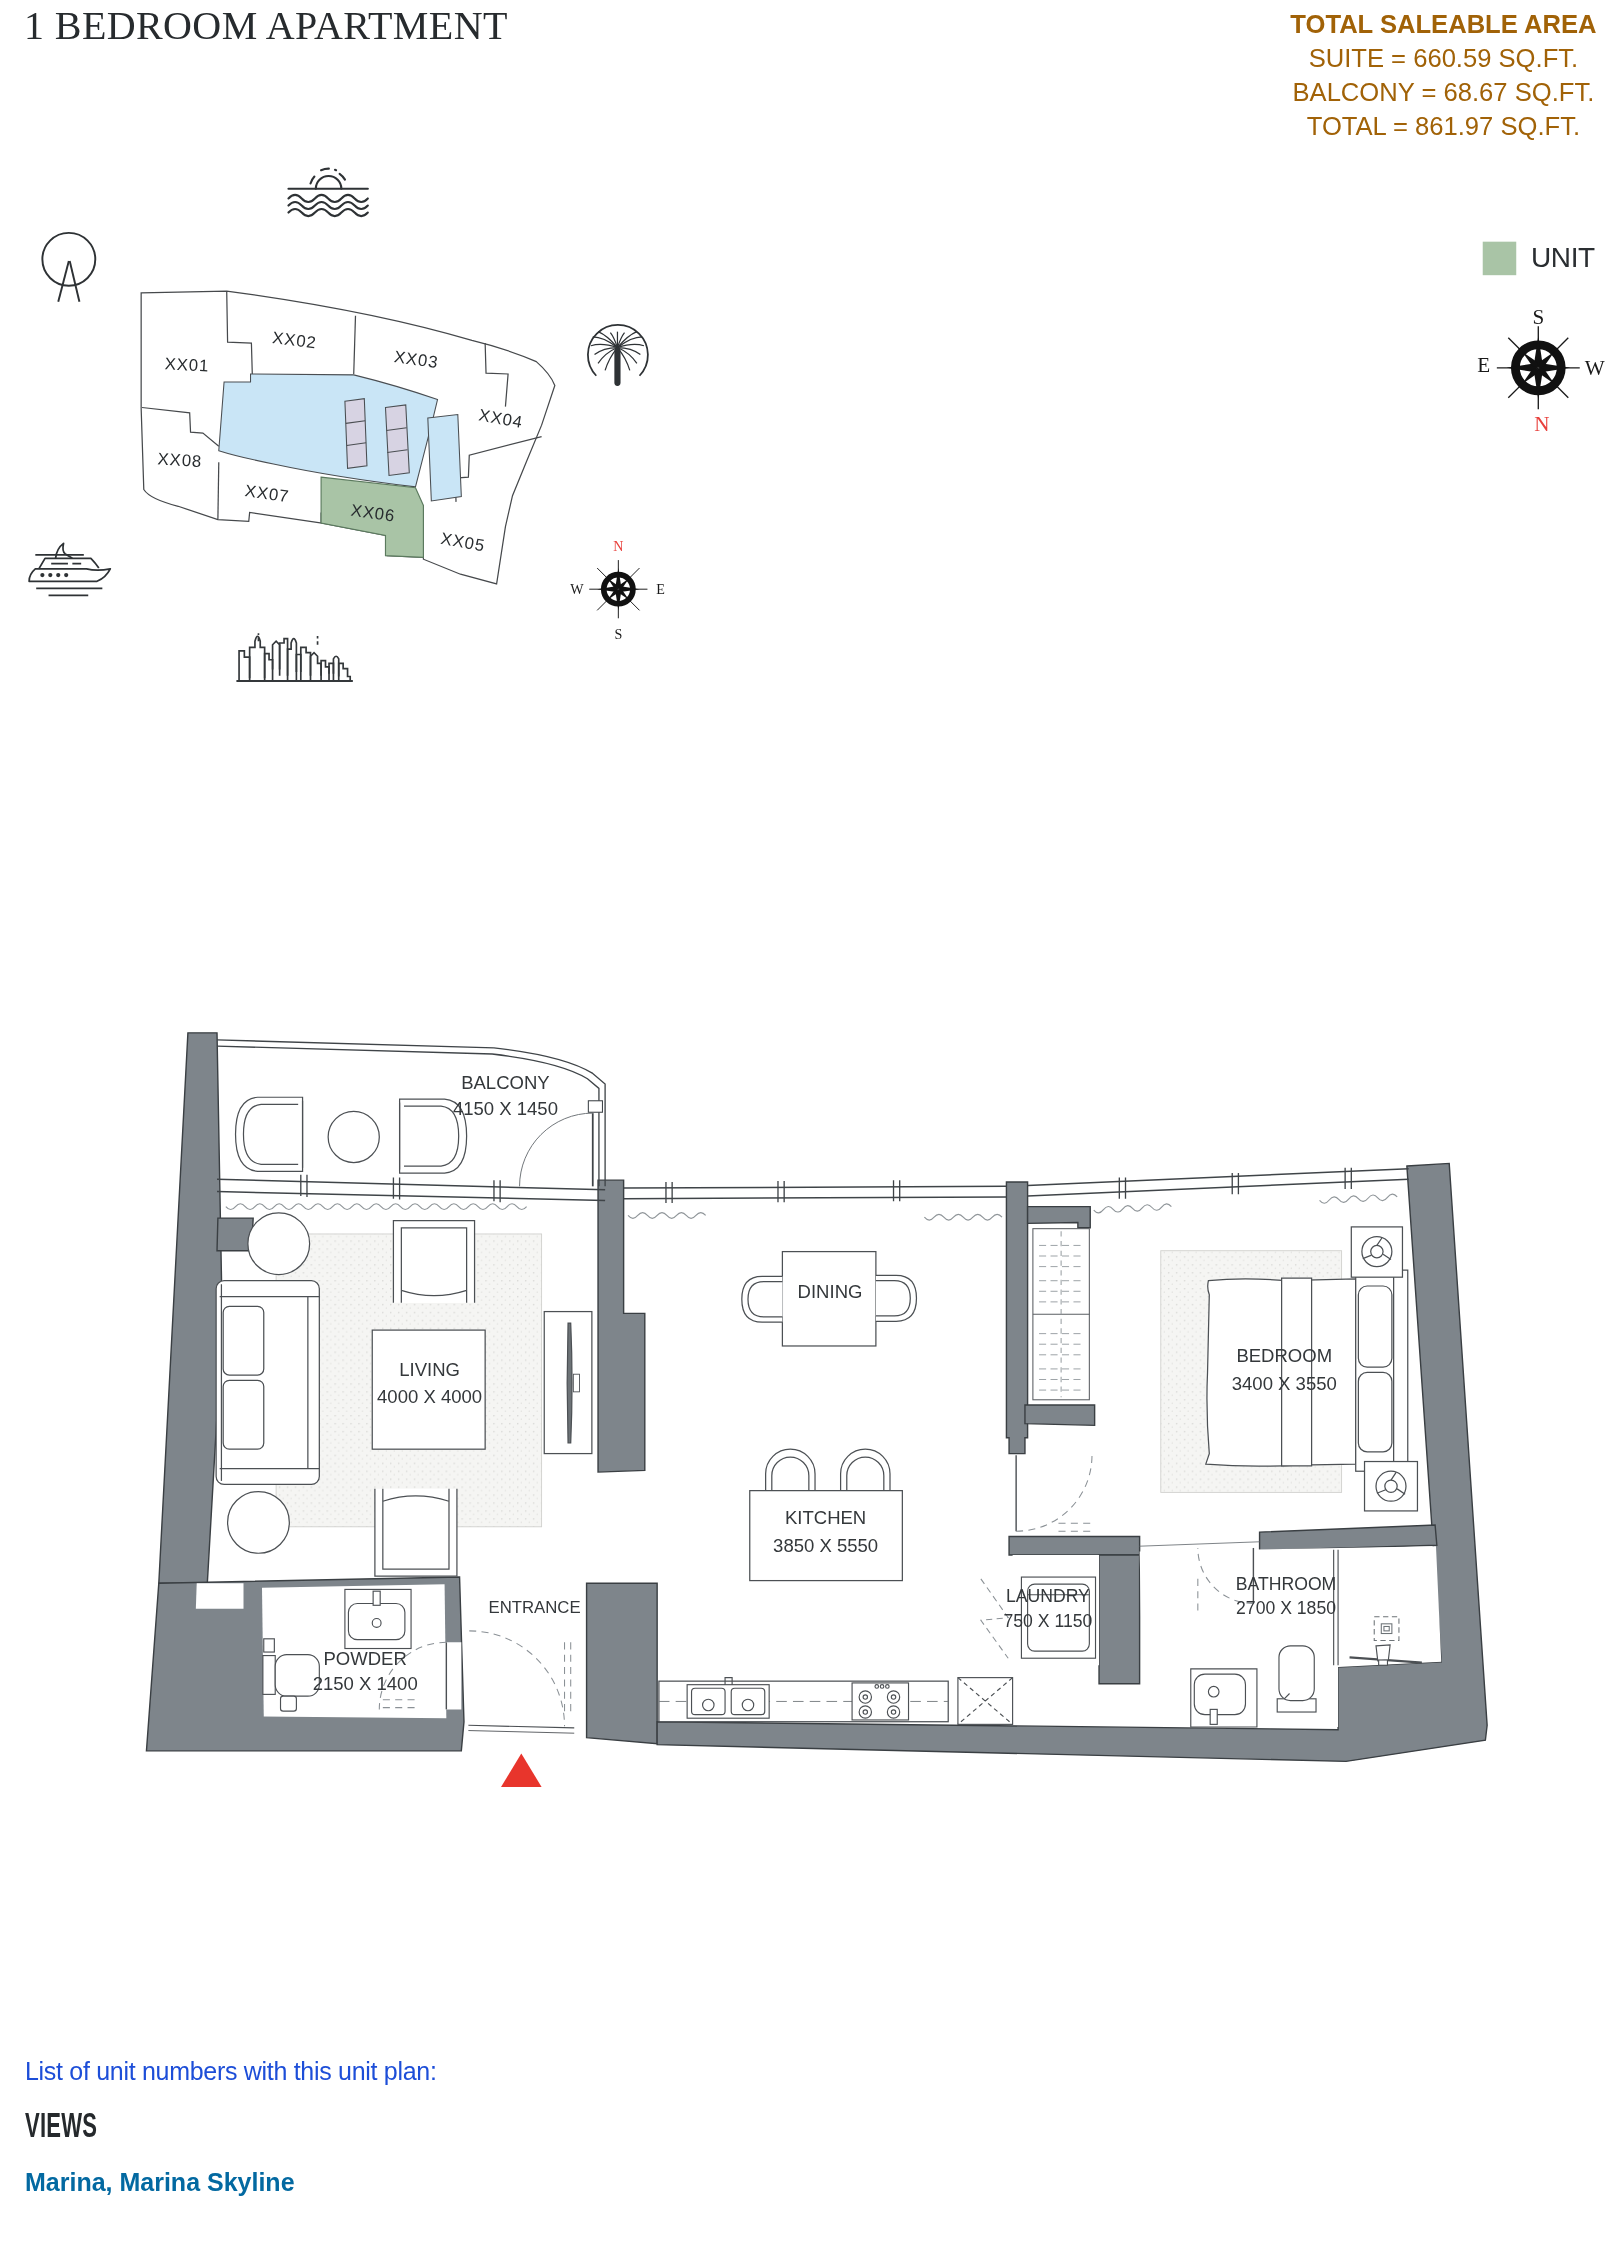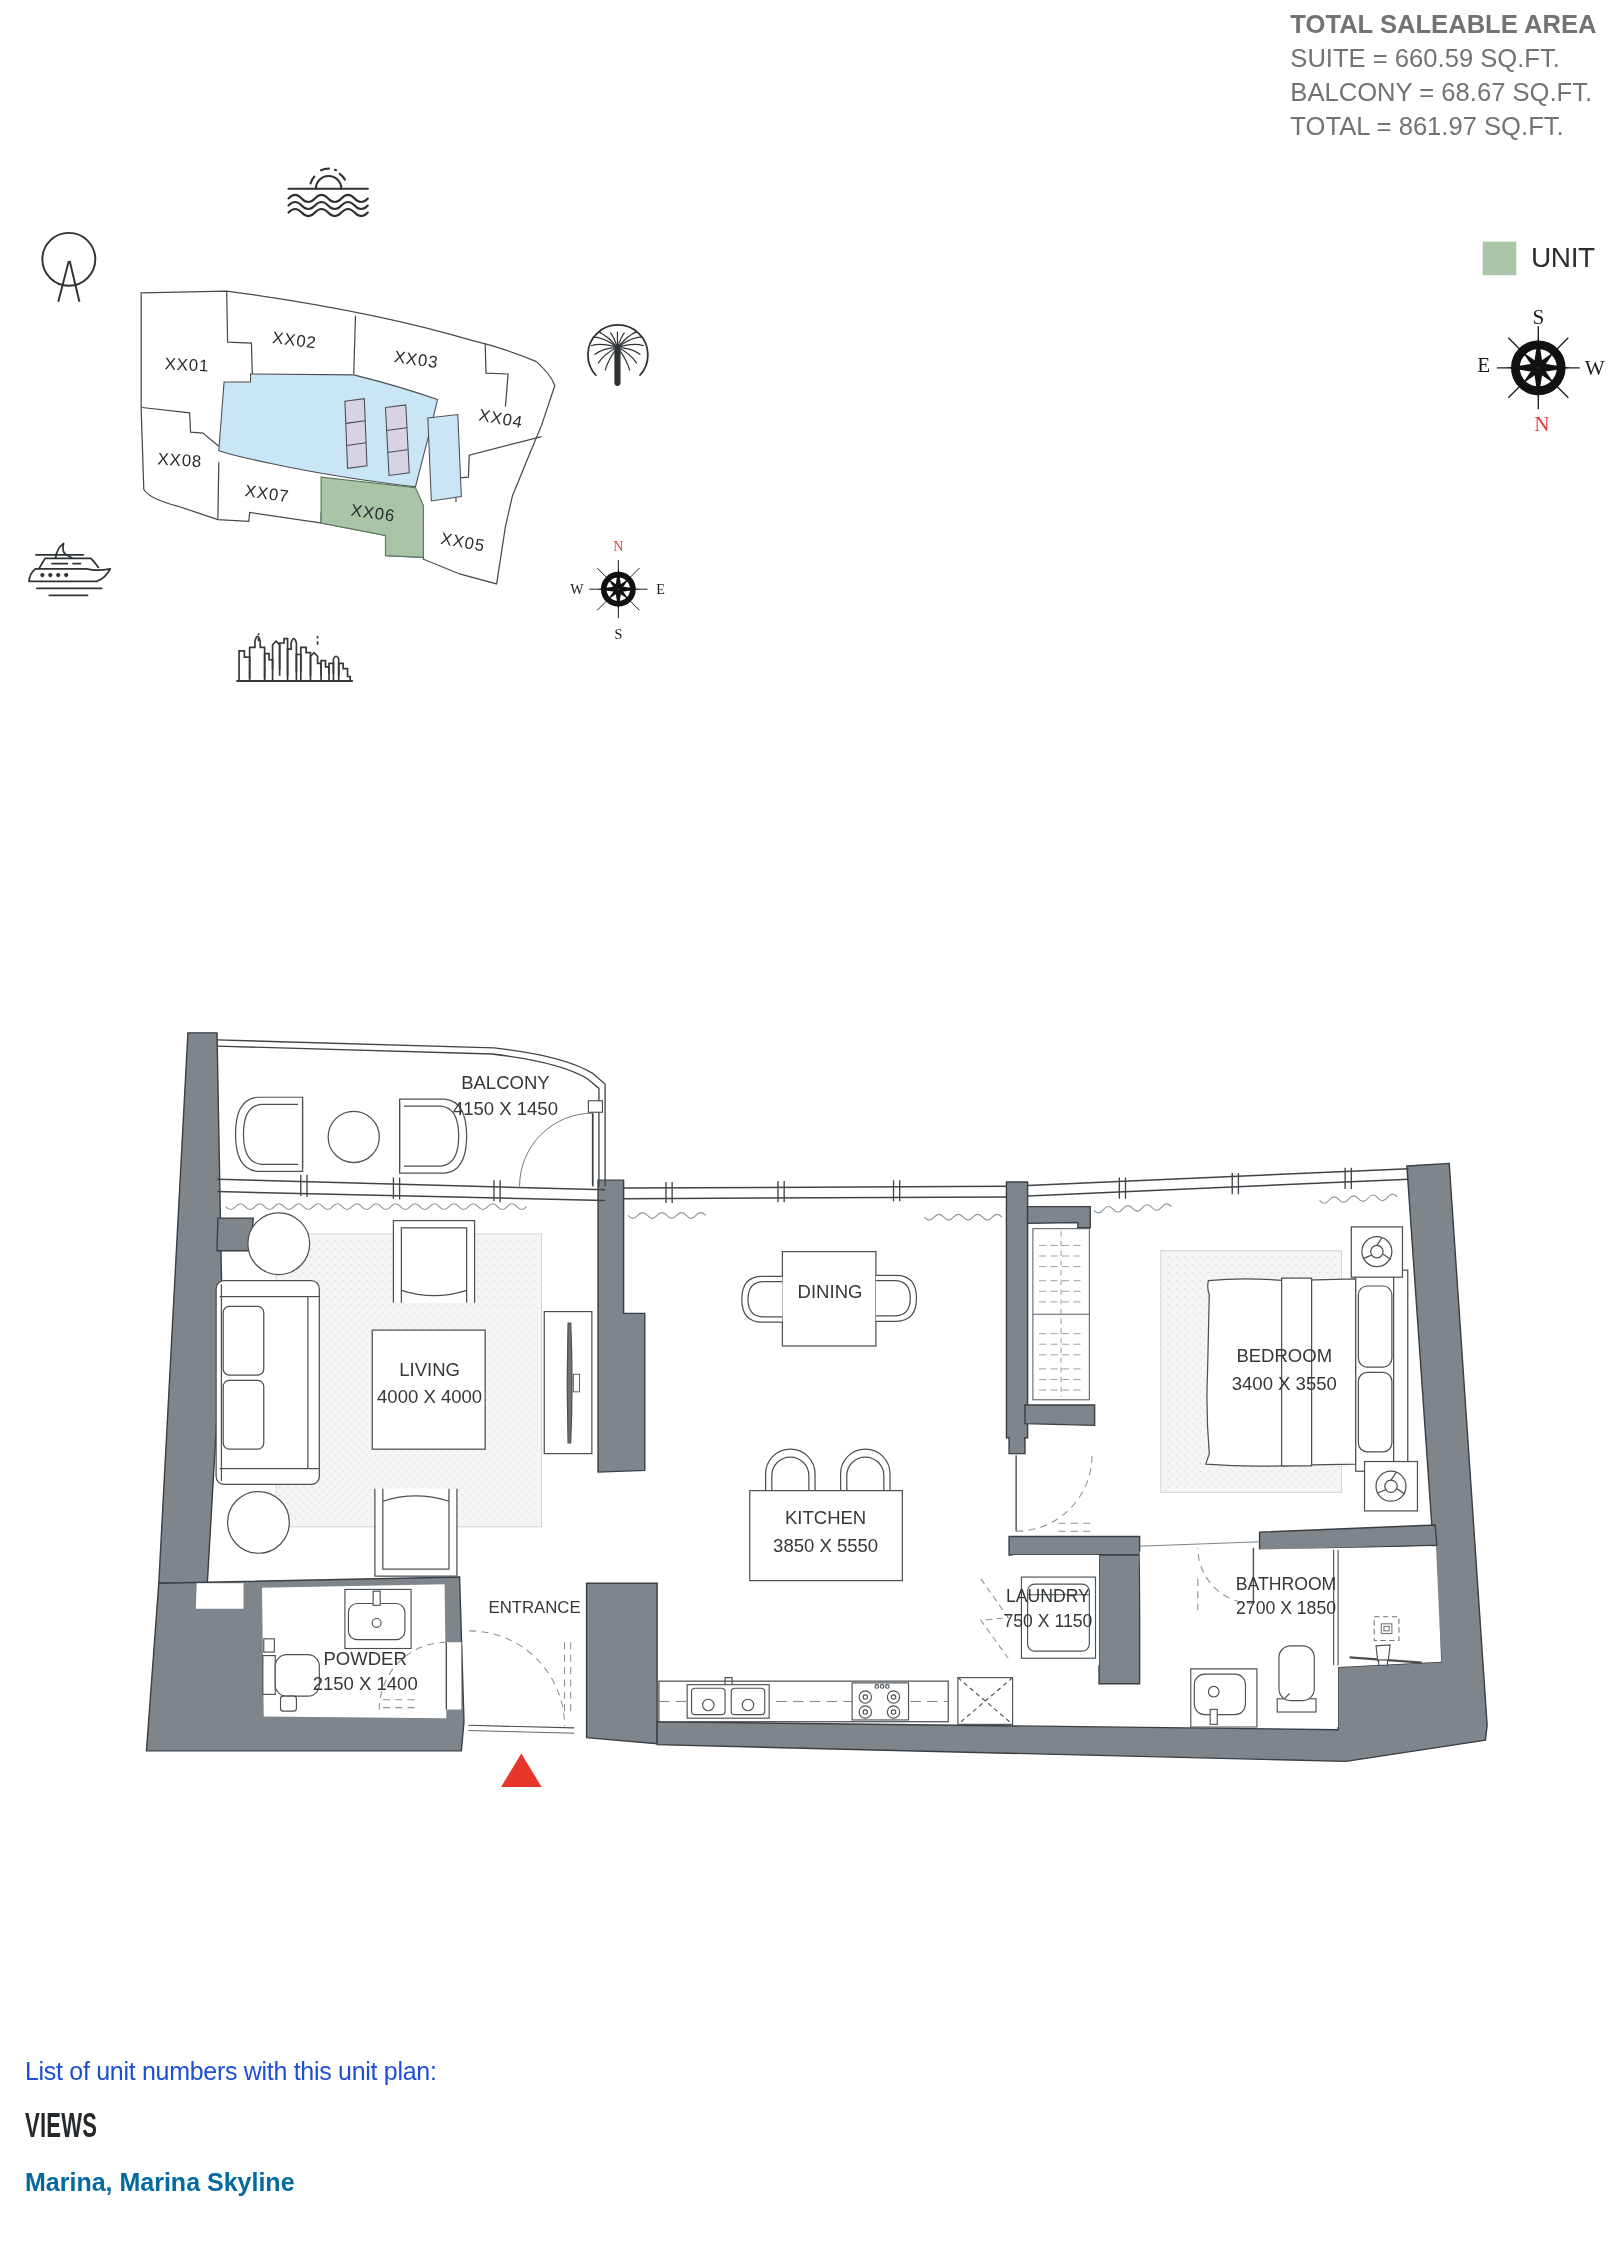--- a/index.html
+++ b/index.html
@@ -1,33 +1,34 @@
 <!DOCTYPE html>
 <html style="font-size:14px"><head>
 <meta charset="utf-8">
 <style>
   html,body{margin:0;padding:0;background:#ffffff;}
   .page{position:relative;width:1623px;height:2258px;background:#ffffff;overflow:hidden;
         font-family:"Liberation Sans",sans-serif;color:#25292c;}
   .abs{position:absolute;}
   .title{font-family:"Liberation Serif",serif;font-size:40px;letter-spacing:0.4px;color:#272b2e;font-weight:400;}
   .subtitle{font-size:28px;font-weight:700;color:#25292c;letter-spacing:-0.4px;}
-  .areas{text-align:left;font-size:25.6px;line-height:34px;color:#737373;}
+  .areas{text-align:center;font-size:25.6px;line-height:34px;color:#a16207;}
   .areas .b{font-weight:700;font-size:25.6px;}
   .cap{font-size:22px;letter-spacing:0.4px;text-align:center;line-height:29px;color:#2a2e31;}
   .unit-label{font-size:28px;letter-spacing:-0.4px;color:#2a2e31;}
   .bot1{font-size:25px;letter-spacing:-0.3px;color:#1d4ed8;}
   .views{font-size:35px;font-weight:700;color:#25292c;transform:scaleX(0.63);transform-origin:left;letter-spacing:0.4px;}
   .bot2{font-size:25px;font-weight:700;color:#0369a1;text-align:center;}
   .bot3{font-size:21px;letter-spacing:-0.4px;color:#2a2e31;}
 </style>
 </head>
 <body>
 <div class="page">
 
+<div class="abs title" style="left:24px;top:1.8px;">1 BEDROOM APARTMENT</div>
 
 
 <div class="abs areas" style="right:26.5px;top:7px;">
 <div class="b">TOTAL SALEABLE AREA</div>
 <div>SUITE = 660.59 SQ.FT.</div>
 <div>BALCONY = 68.67 SQ.FT.</div>
 <div>TOTAL = 861.97 SQ.FT.</div>
 </div>
 
 

